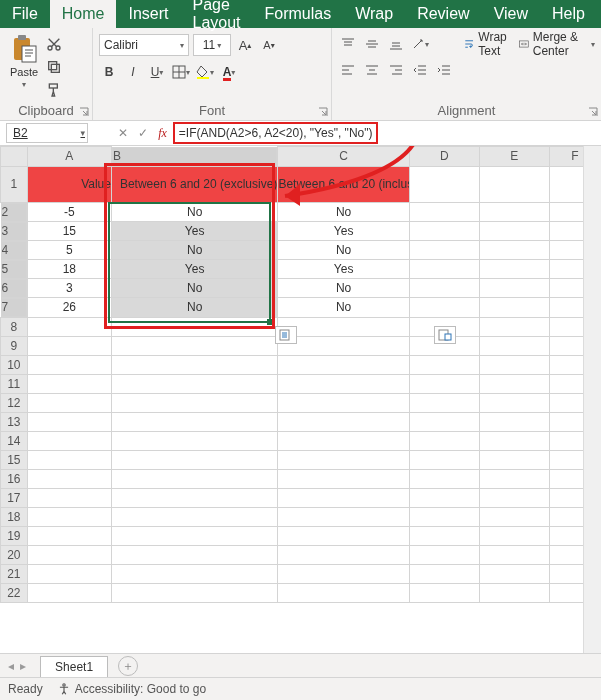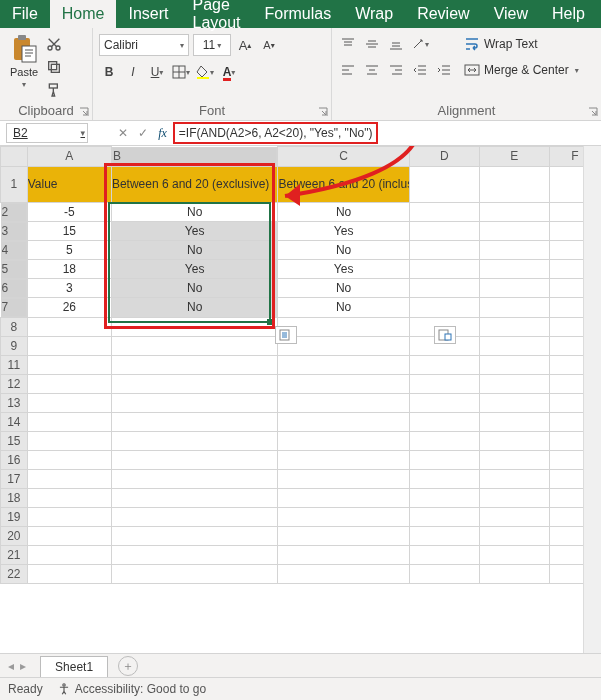--- a/index.html
+++ b/index.html
@@ -17,40 +17,40 @@
 .clip-side{display:flex;flex-direction:column;gap:4px;margin-left:4px;padding-top:4px;}
 .clip-side svg{width:16px;height:16px;}
 .font-rows{display:flex;flex-direction:column;gap:6px;padding-top:2px;text-align:center;}
 .frow{display:flex;gap:4px;align-items:center;}
 .sel{background:#fff;border:1px solid #c8c8c8;height:20px;display:flex;align-items:center;padding:0 4px;font-size:12px;}
 .sel.fontname{width:80px;}
 .sel.fontsize{width:28px;justify-content:center;}
 .btn{width:20px;height:20px;display:flex;align-items:center;justify-content:center;color:#444;}
 .btn svg{width:14px;height:14px;}
 .align-rows{display:flex;flex-direction:column;gap:6px;padding-top:2px;}
-.align-side{display:flex;flex-direction:column;gap:6px;padding-top:2px;margin-left:10px;}
+.align-side{display:flex;gap:6px;padding-top:2px;margin-left:10px;}
 .wrap-item,.merge-item{display:flex;align-items:center;gap:4px;font-size:12px;color:#333;height:20px;}
 .wrap-item svg,.merge-item svg{width:16px;height:16px;}
 .dlglaunch{position:absolute;right:2px;bottom:2px;width:12px;height:12px;color:#888;}
 .fbar{display:flex;align-items:center;height:24px;border-bottom:1px solid #d4d4d4;background:#fff;}
 .namebox{width:74px;border:1px solid #c8c8c8;margin:0 0 0 6px;height:18px;display:flex;align-items:center;padding-left:6px;font-size:12px;text-decoration:underline;}
 .namebox .dd{margin-left:auto;margin-right:2px;color:#666;font-size:9px;}
 .fx-ctrls{display:flex;align-items:center;gap:10px;margin-left:30px;color:#8a8a8a;}
-.fx-ctrls .fx{font-style:italic;font-family:"Times New Roman",serif;color:#0c4a6e;}
+.fx-ctrls .fx{font-style:italic;font-family:"Times New Roman",serif;color:#b91c1c;}
 .formula{border:2px solid #e02020;margin-left:6px;padding:0 4px;height:18px;display:flex;align-items:center;font-size:12px;}
 .grid-wrap{position:relative;width:601px;}
 table.sheet{border-collapse:collapse;table-layout:fixed;width:601px;}
 table.sheet th,table.sheet td{border:1px solid #d4d4d4;font-size:12px;height:19px;padding:0;box-sizing:border-box;overflow:hidden;white-space:nowrap;}
 table.sheet thead th{background:#e6e6e6;color:#555;font-weight:normal;text-align:center;}
 table.sheet thead th.sel{background:#d2d2d2;}
 table.sheet .rh{background:#e6e6e6;text-align:center;color:#555;width:26px;}
 table.sheet .rh.sel{background:#d2d2d2;}
 .corner{background:#e6e6e6;width:26px;}
 .colA{width:82px}.colB{width:162px}.colC{width:128px}.colD{width:68px}.colE{width:68px}.colF{width:50px}
-.hdrcell{background:#eab308;text-align:left;font-size:12px;line-height:14px;padding:2px 4px;height:34px!important;vertical-align:middle;}
+.hdrcell{background:#ef4444;text-align:right;font-size:12px;line-height:14px;padding:2px 4px;height:34px!important;vertical-align:middle;}
 .val{text-align:center;}
 .txt{text-align:center;padding-left:4px;}
 .selcell{background:#d9d9d9;}
 .selborder{position:absolute;border:2px solid #217346;pointer-events:none;box-sizing:border-box;}
 .fillhandle{position:absolute;width:6px;height:6px;background:#217346;pointer-events:none;}
 .annot{position:absolute;border:3px solid #e02020;pointer-events:none;box-sizing:border-box;}
 .arrow-svg{position:absolute;pointer-events:none;}
 .pasteopts{position:absolute;width:20px;height:16px;border:1px solid #bcbcbc;background:#fff;display:flex;align-items:center;justify-content:center;}
 .sheet-tabs{position:absolute;left:0;bottom:22px;height:24px;width:601px;background:#f3f2f1;border-top:1px solid #d4d4d4;display:flex;align-items:center;}
 .sheet-tabs .nav{display:flex;gap:6px;padding:0 8px;color:#9a9a9a;}
@@ -362,20 +362,29 @@
         <tr>
           <td class="rh">9</td>
           <td></td>
           <td></td>
           <td></td>
           <td></td>
           <td></td>
           <td></td>
         </tr>
         <tr>
+          <td class="rh">10</td>
+          <td></td>
+          <td></td>
+          <td></td>
+          <td></td>
+          <td></td>
+          <td></td>
+        </tr>
+        <tr>
           <td class="rh">11</td>
           <td></td>
           <td></td>
           <td></td>
           <td></td>
           <td></td>
           <td></td>
         </tr>
         <tr>
           <td class="rh">12</td>

